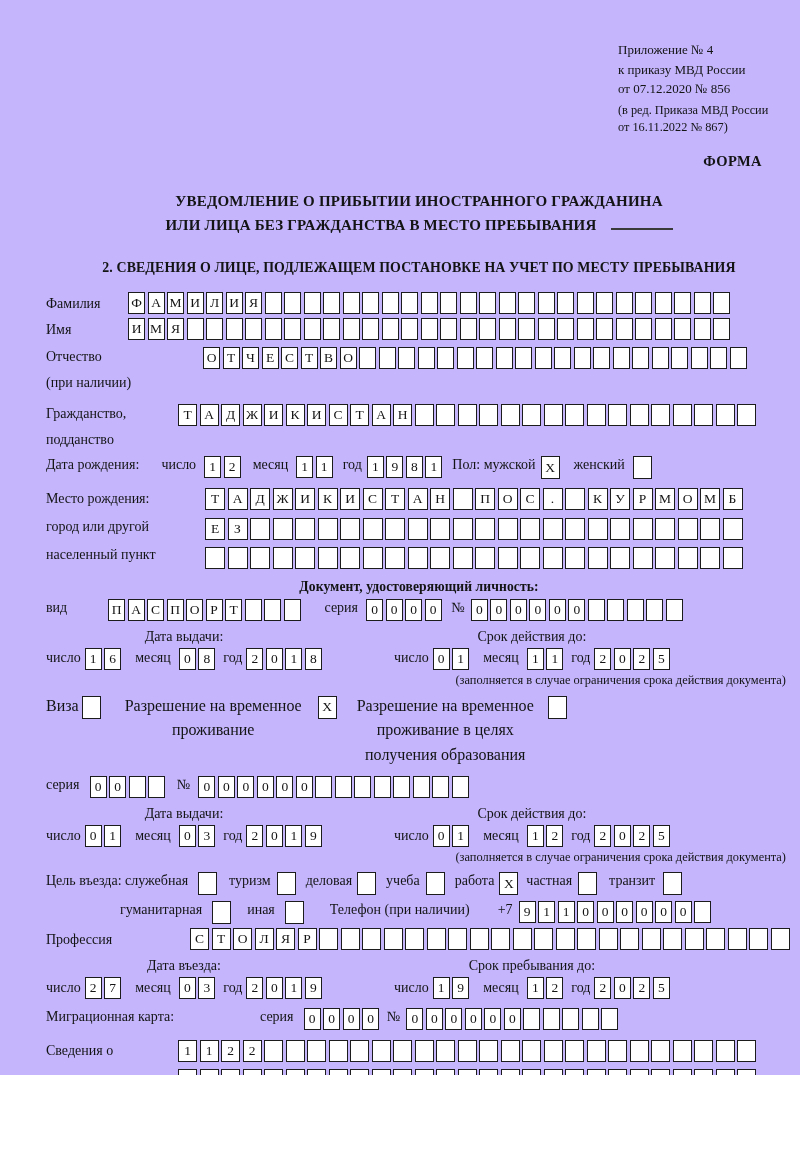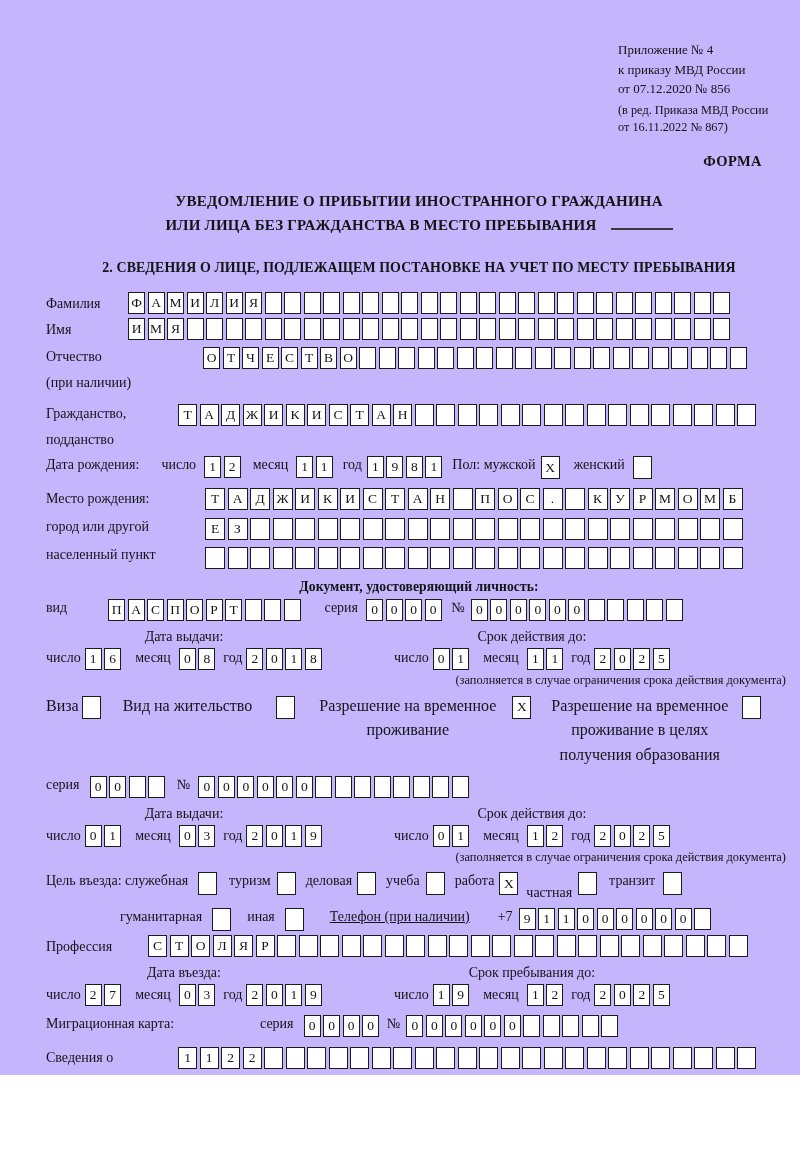--- a/index.html
+++ b/index.html
@@ -424,26 +424,20 @@
   <div class="note">(заполняется в случае ограничения срока действия документа)</div>
 
 
   <div class="permit">
     <div class="opt">
       <span class="optlab">Виза</span>
       <span class="cells cb mt2" style="margin-left:3px;">
           <span class="cell"></span>
         </span>
     </div>
-    <div class="opt" style="margin-left:22px;">
-      <span class="optlab">Вид на жительство</span>
-      <span class="cells cb mt2" style="margin-left:24px;">
-          <span class="cell"></span>
-        </span>
-    </div>
     <div class="opt" style="margin-left:24px;">
       <span class="optlab center">
         <div>Разрешение на временное</div>
         <div>проживание</div>
       </span>
       <span class="cells cb mt2" style="margin-left:16px;">
           <span class="cell filled">X</span>
         </span>
     </div>
     <div class="opt" style="margin-left:20px;">
@@ -549,56 +543,56 @@
         <span class="cell"></span>
       </span>
     <span class="lab" style="padding:0 6px 0 10px;">учеба</span>
     <span class="cells cb">
         <span class="cell"></span>
       </span>
     <span class="lab" style="padding:0 5px 0 10px;">работа</span>
     <span class="cells cb">
         <span class="cell filled">X</span>
       </span>
-    <span class="lab" style="padding:0 6px 0 8px;margin-top:12px;">частная</span>
+    <span class="lab" style="padding:0 6px 0 8px;">частная</span>
     <span class="cells cb">
         <span class="cell"></span>
       </span>
     <span class="lab" style="padding:0 8px 0 12px;">транзит</span>
     <span class="cells cb">
         <span class="cell"></span>
       </span>
   </div>
 
   <div class="row center" style="margin-top:6px;margin-left:74px;">
     <span class="lab" style="padding-top:0;">гуманитарная</span>
     <span class="cells cb" style="margin-left:10px;">
         <span class="cell"></span>
       </span>
     <span class="lab" style="padding:0 10px 0 16px;">иная</span>
     <span class="cells cb">
         <span class="cell"></span>
       </span>
-    <span class="lab" style="padding:0 0 0 26px;text-decoration:underline;">Телефон (при наличии)</span>
+    <span class="lab" style="padding:0 0 0 26px;">Телефон (при наличии)</span>
     <span class="lab" style="padding:0 6px 0 28px;">+7</span>
     <span class="cells">
         <span class="cell filled">9</span>
         <span class="cell filled">1</span>
         <span class="cell filled">1</span>
         <span class="cell filled">0</span>
         <span class="cell filled">0</span>
         <span class="cell filled">0</span>
         <span class="cell filled">0</span>
         <span class="cell filled">0</span>
         <span class="cell filled">0</span>
         <span class="cell"></span>
       </span>
   </div>
 
-  <div class="row" style="">
+  <div class="row" style="gap:42px;">
     <span class="lab" style="width:102px;">Профессия</span>
     <span class="cells w17">
         <span class="cell filled">С</span>
         <span class="cell filled">Т</span>
         <span class="cell filled">О</span>
         <span class="cell filled">Л</span>
         <span class="cell filled">Я</span>
         <span class="cell filled">Р</span>
         <span class="cell"></span>
         <span class="cell"></span>

